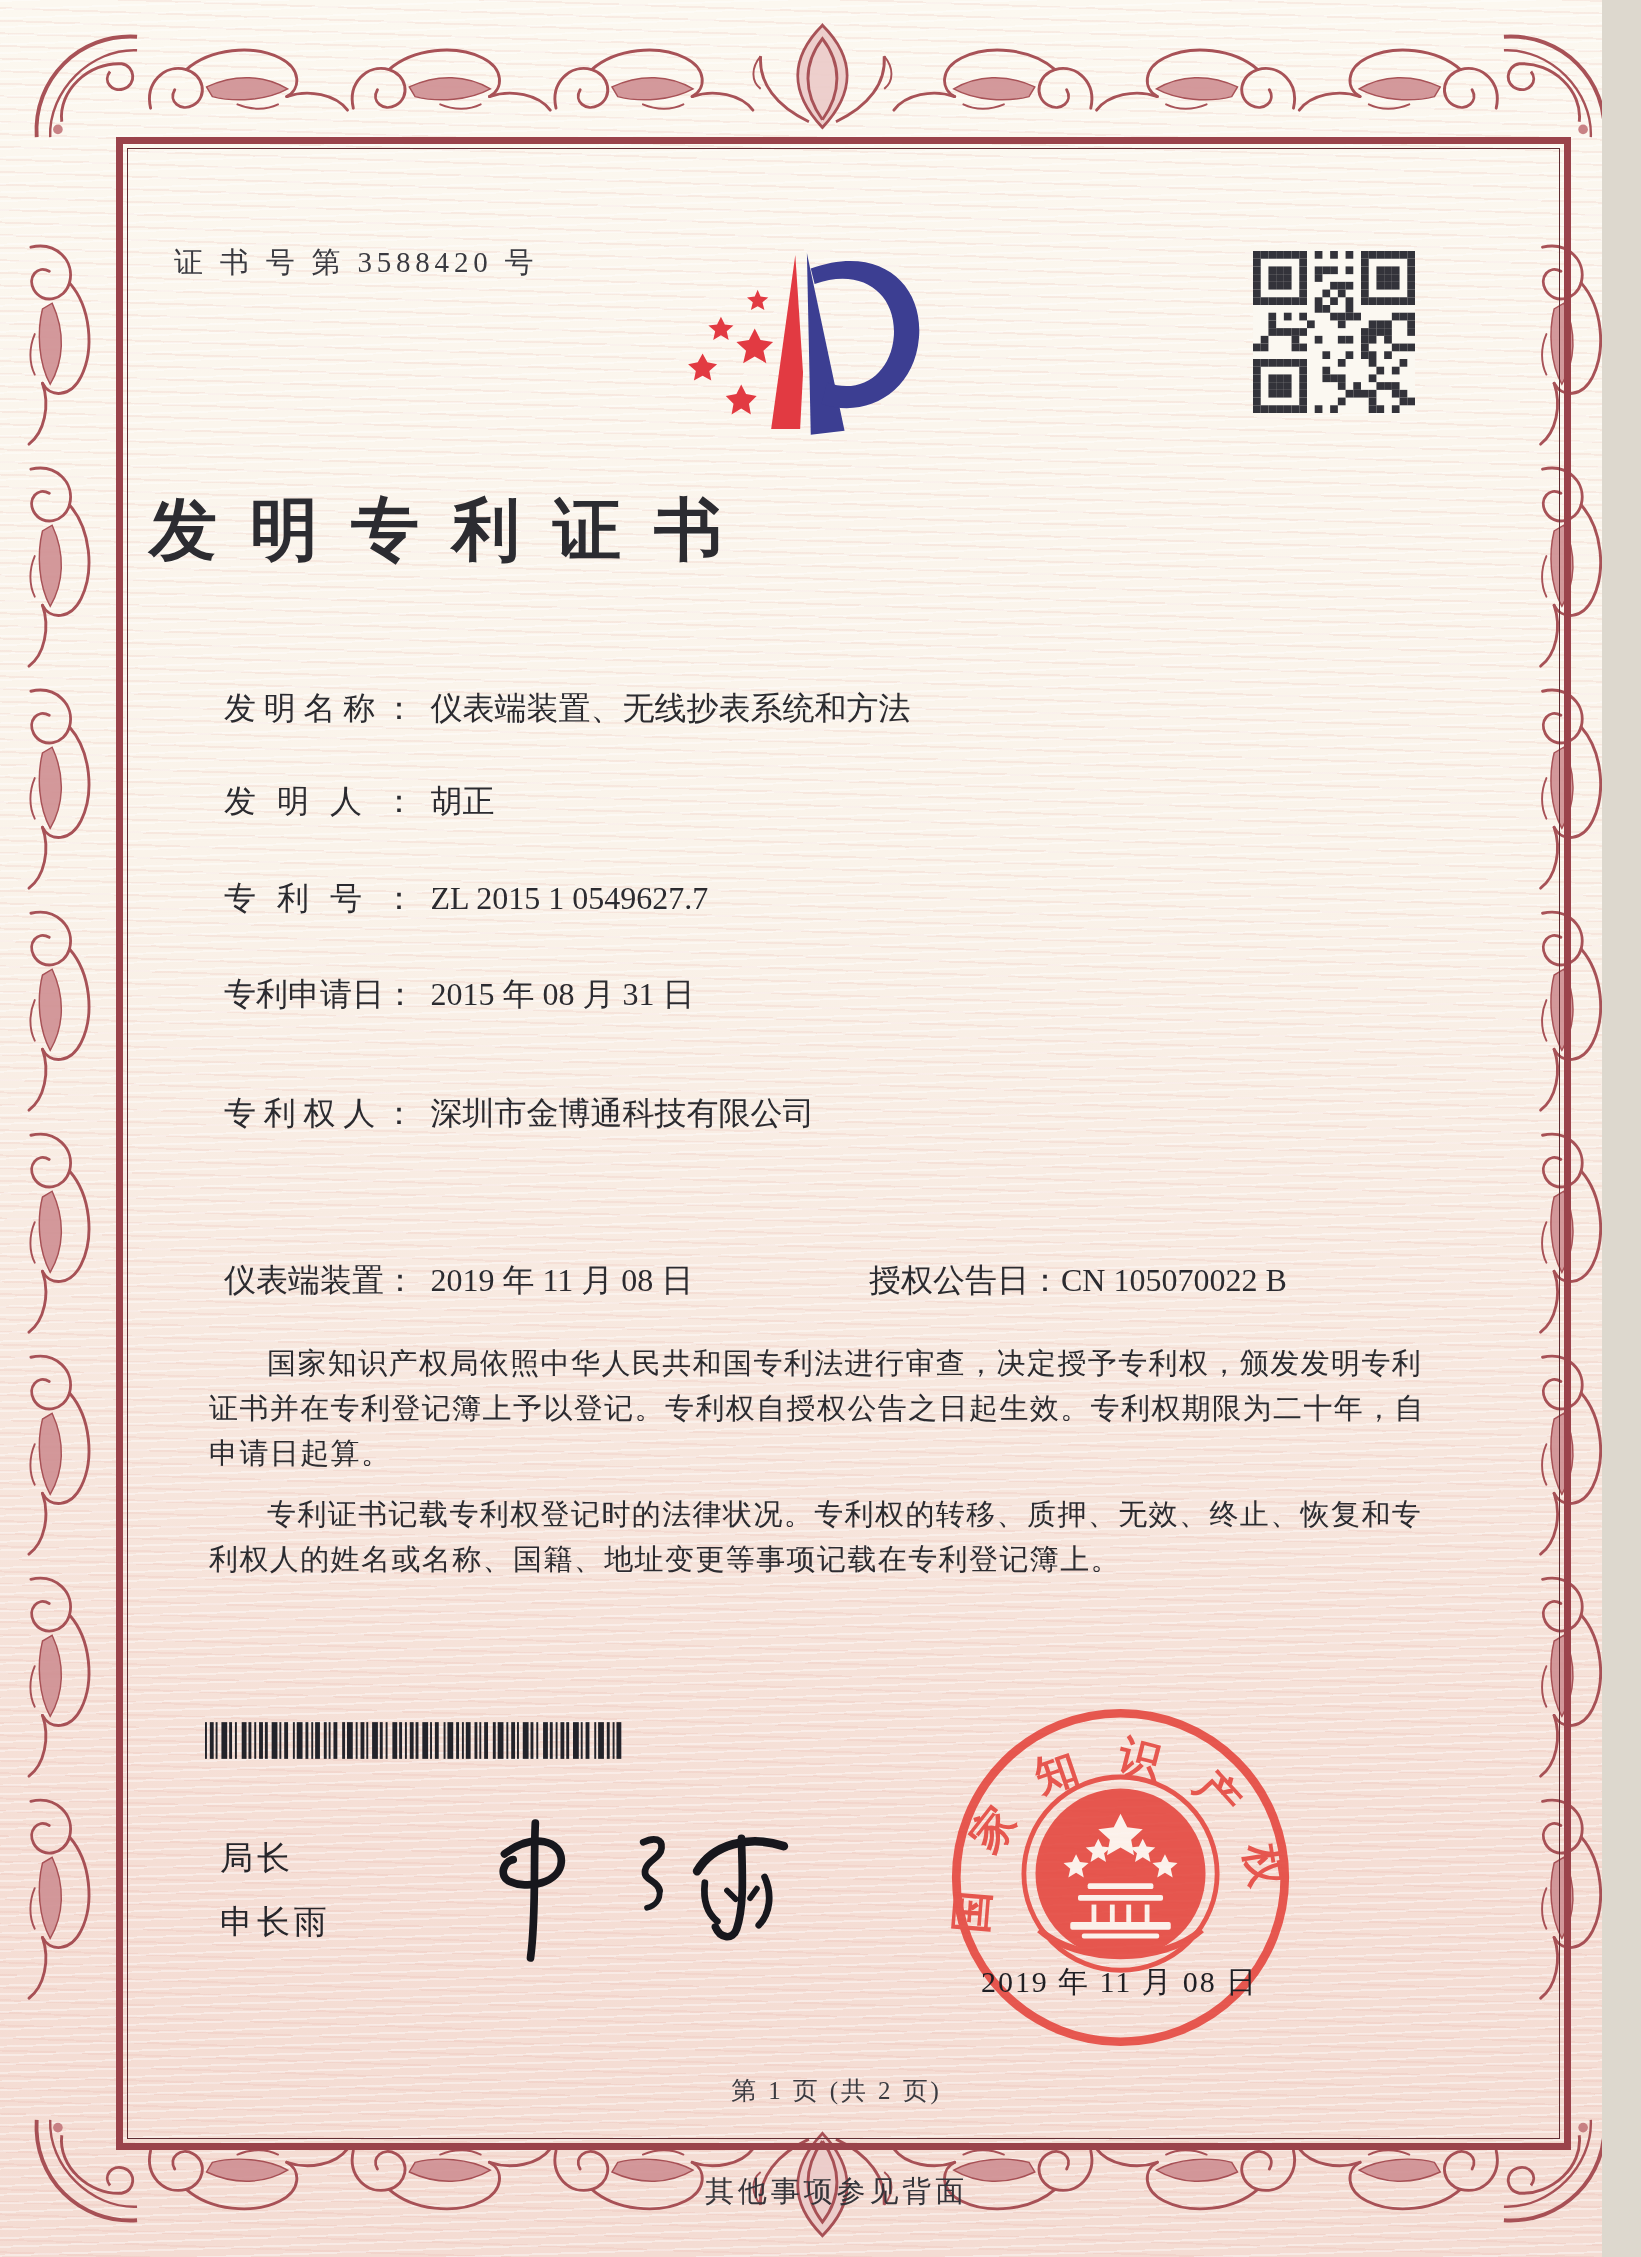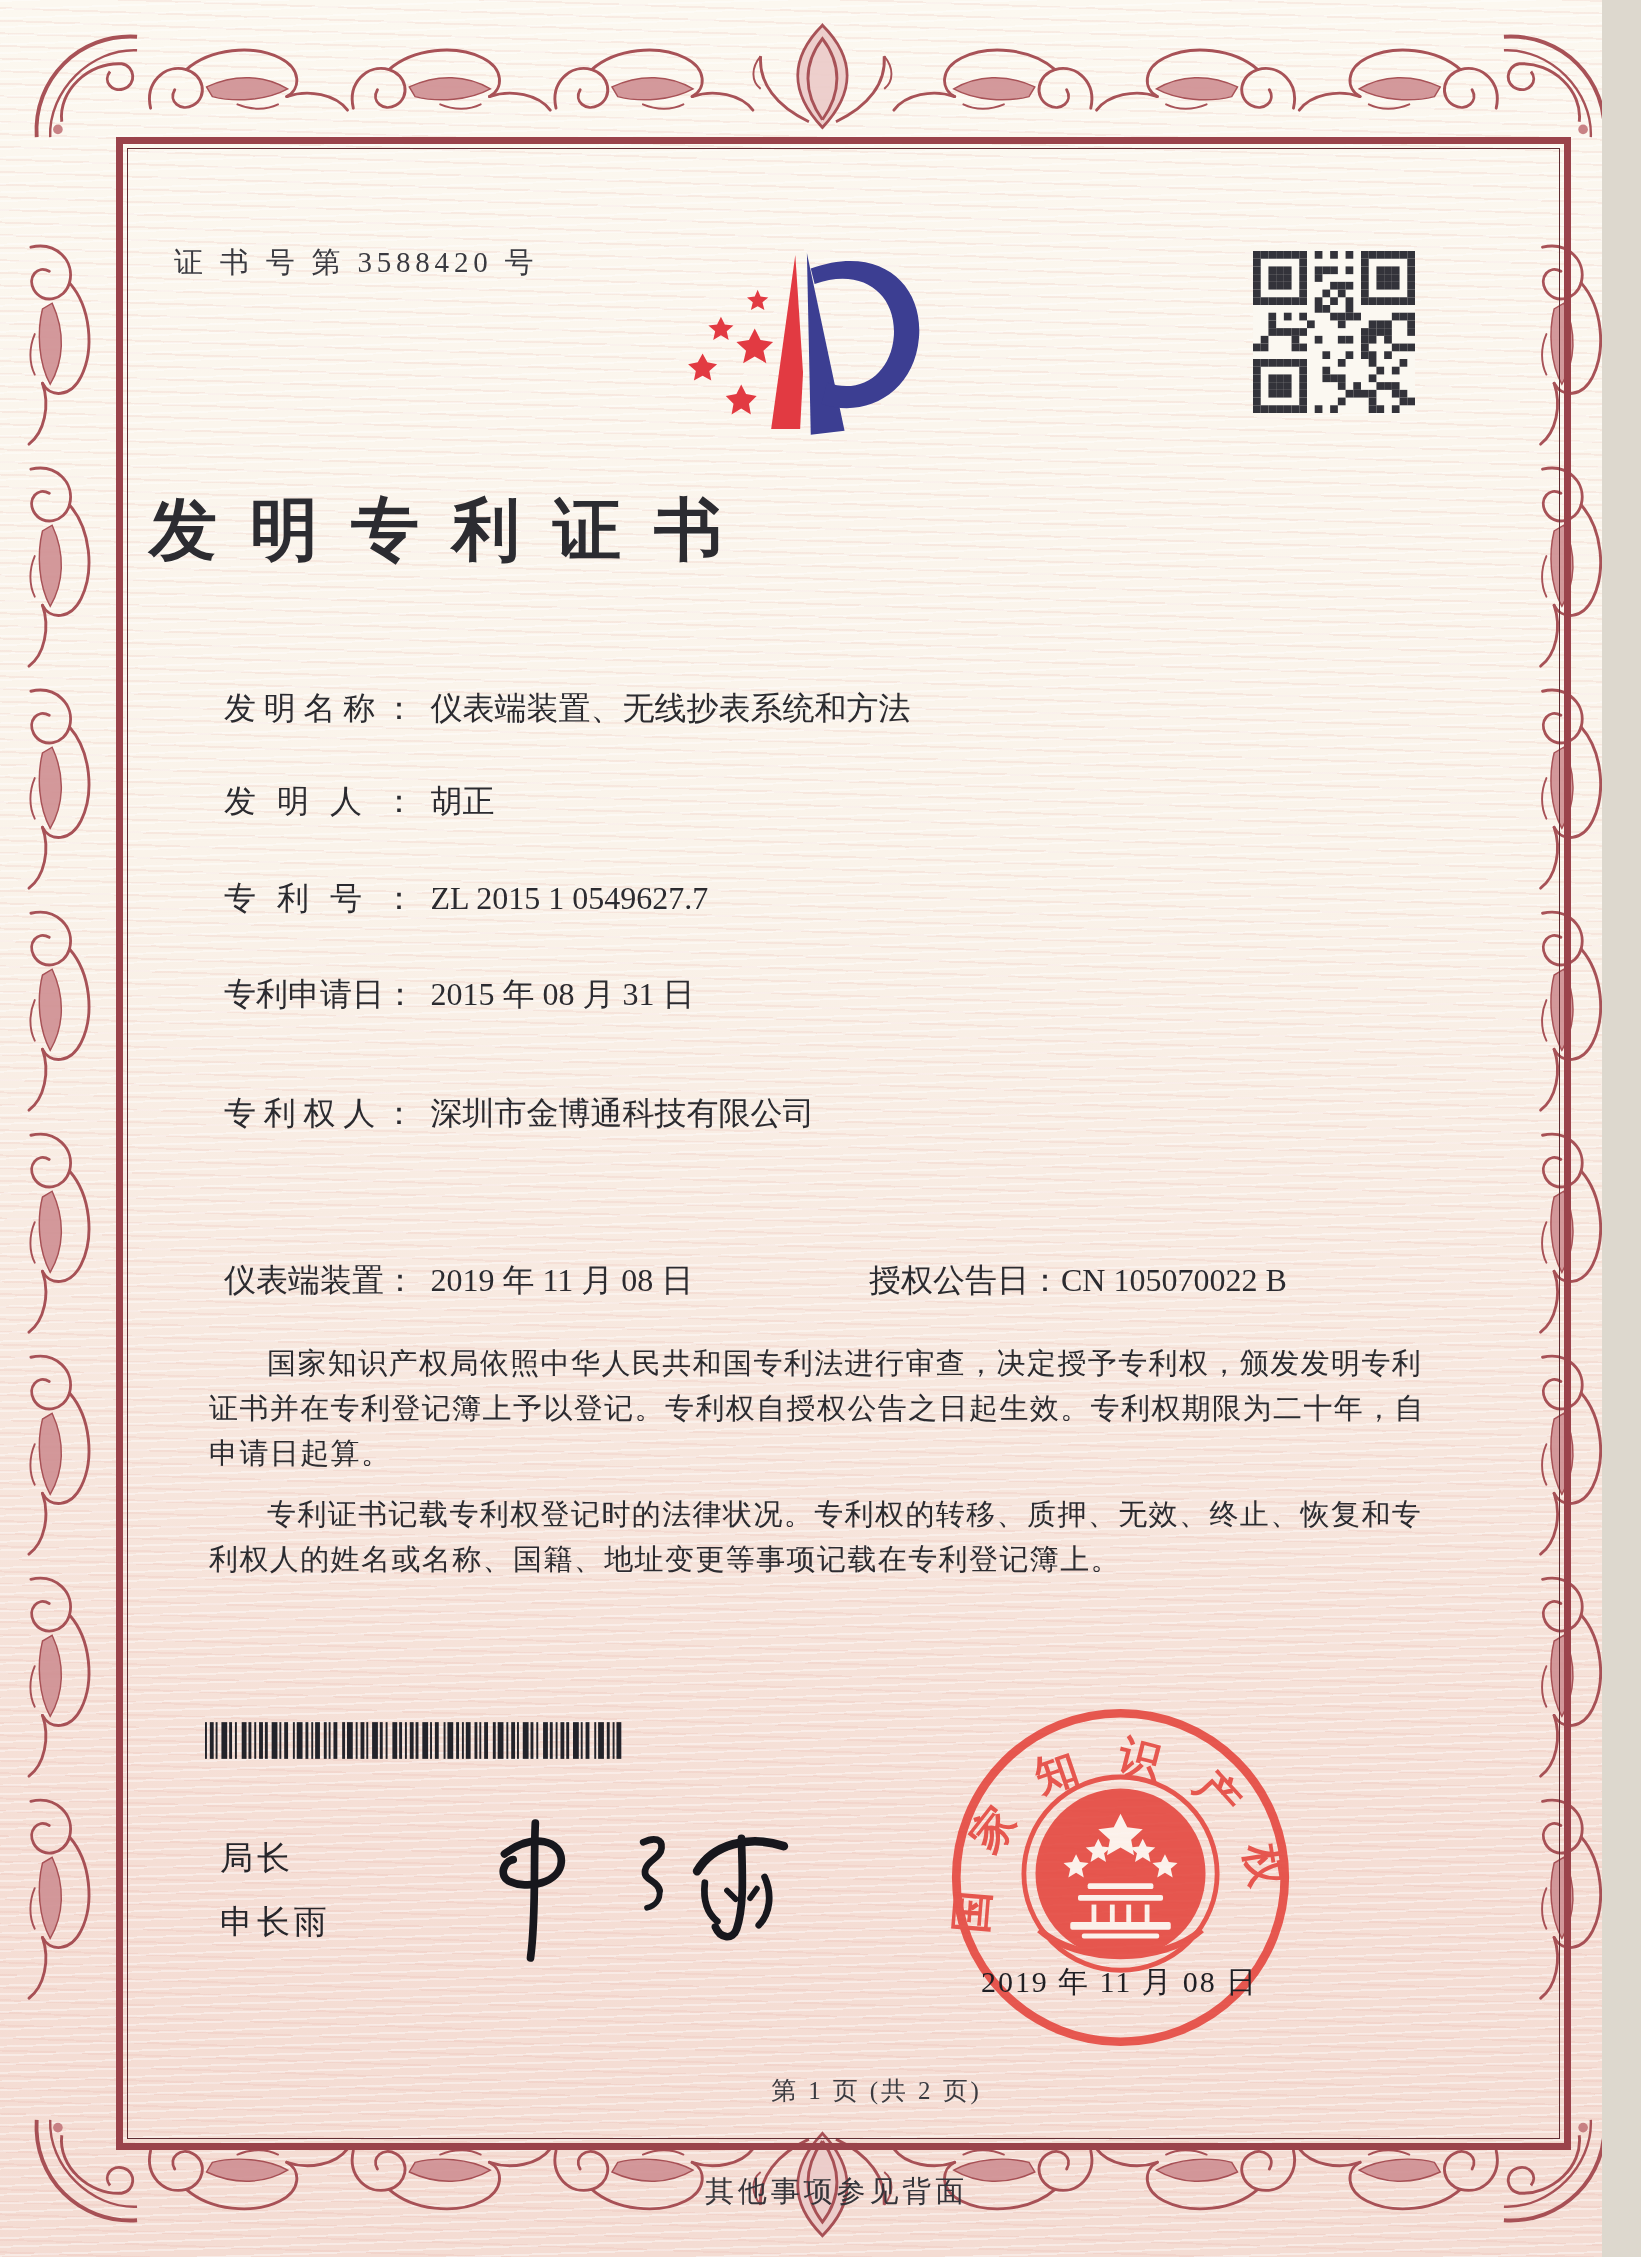--- a/index.html
+++ b/index.html
@@ -24,21 +24,21 @@
   .val{margin-left:15.4px;}
   .grant2{position:absolute;left:645px;top:0;white-space:nowrap;}
   .paras{left:193px;top:1325px;width:1257px;font-size:29px;line-height:45px;letter-spacing:1.4px;color:#2b2b30;}
   .paras p{margin:16px;text-indent:2em;}
   .barcode{left:205px;top:1722px;}
   .signer-title{left:220px;top:1836px;font-size:33px;letter-spacing:3.9px;}
   .signer-name{left:220px;top:1900px;font-size:33px;letter-spacing:3.9px;}
   .sig{left:454px;top:1798px;}
   .sealwrap{left:935px;top:1692px;}
   .sealdate{left:941px;top:1962px;width:357px;text-align:center;font-size:30px;letter-spacing:1.9px;color:#1f1f24;}
-  .pageinfo{left:116px;top:2074px;width:1441px;text-align:center;font-size:25px;letter-spacing:2.9px;color:#3a3a40;padding-left:40px;}
+  .pageinfo{left:116px;top:2074px;width:1441px;text-align:center;font-size:25px;letter-spacing:2.9px;color:#3a3a40;}
   .backnote{left:116px;top:2172px;width:1441px;text-align:center;font-size:29px;letter-spacing:3.9px;color:#34343a;}
 </style>
 </head>
 <body>
 
 <div class="page">
 
   <svg class="orn" viewBox="0 0 1700 2338" xmlns="http://www.w3.org/2000/svg">
     <defs>
       <g id="scrl" stroke="#a1454b" stroke-width="3" fill="none" stroke-linecap="round">

